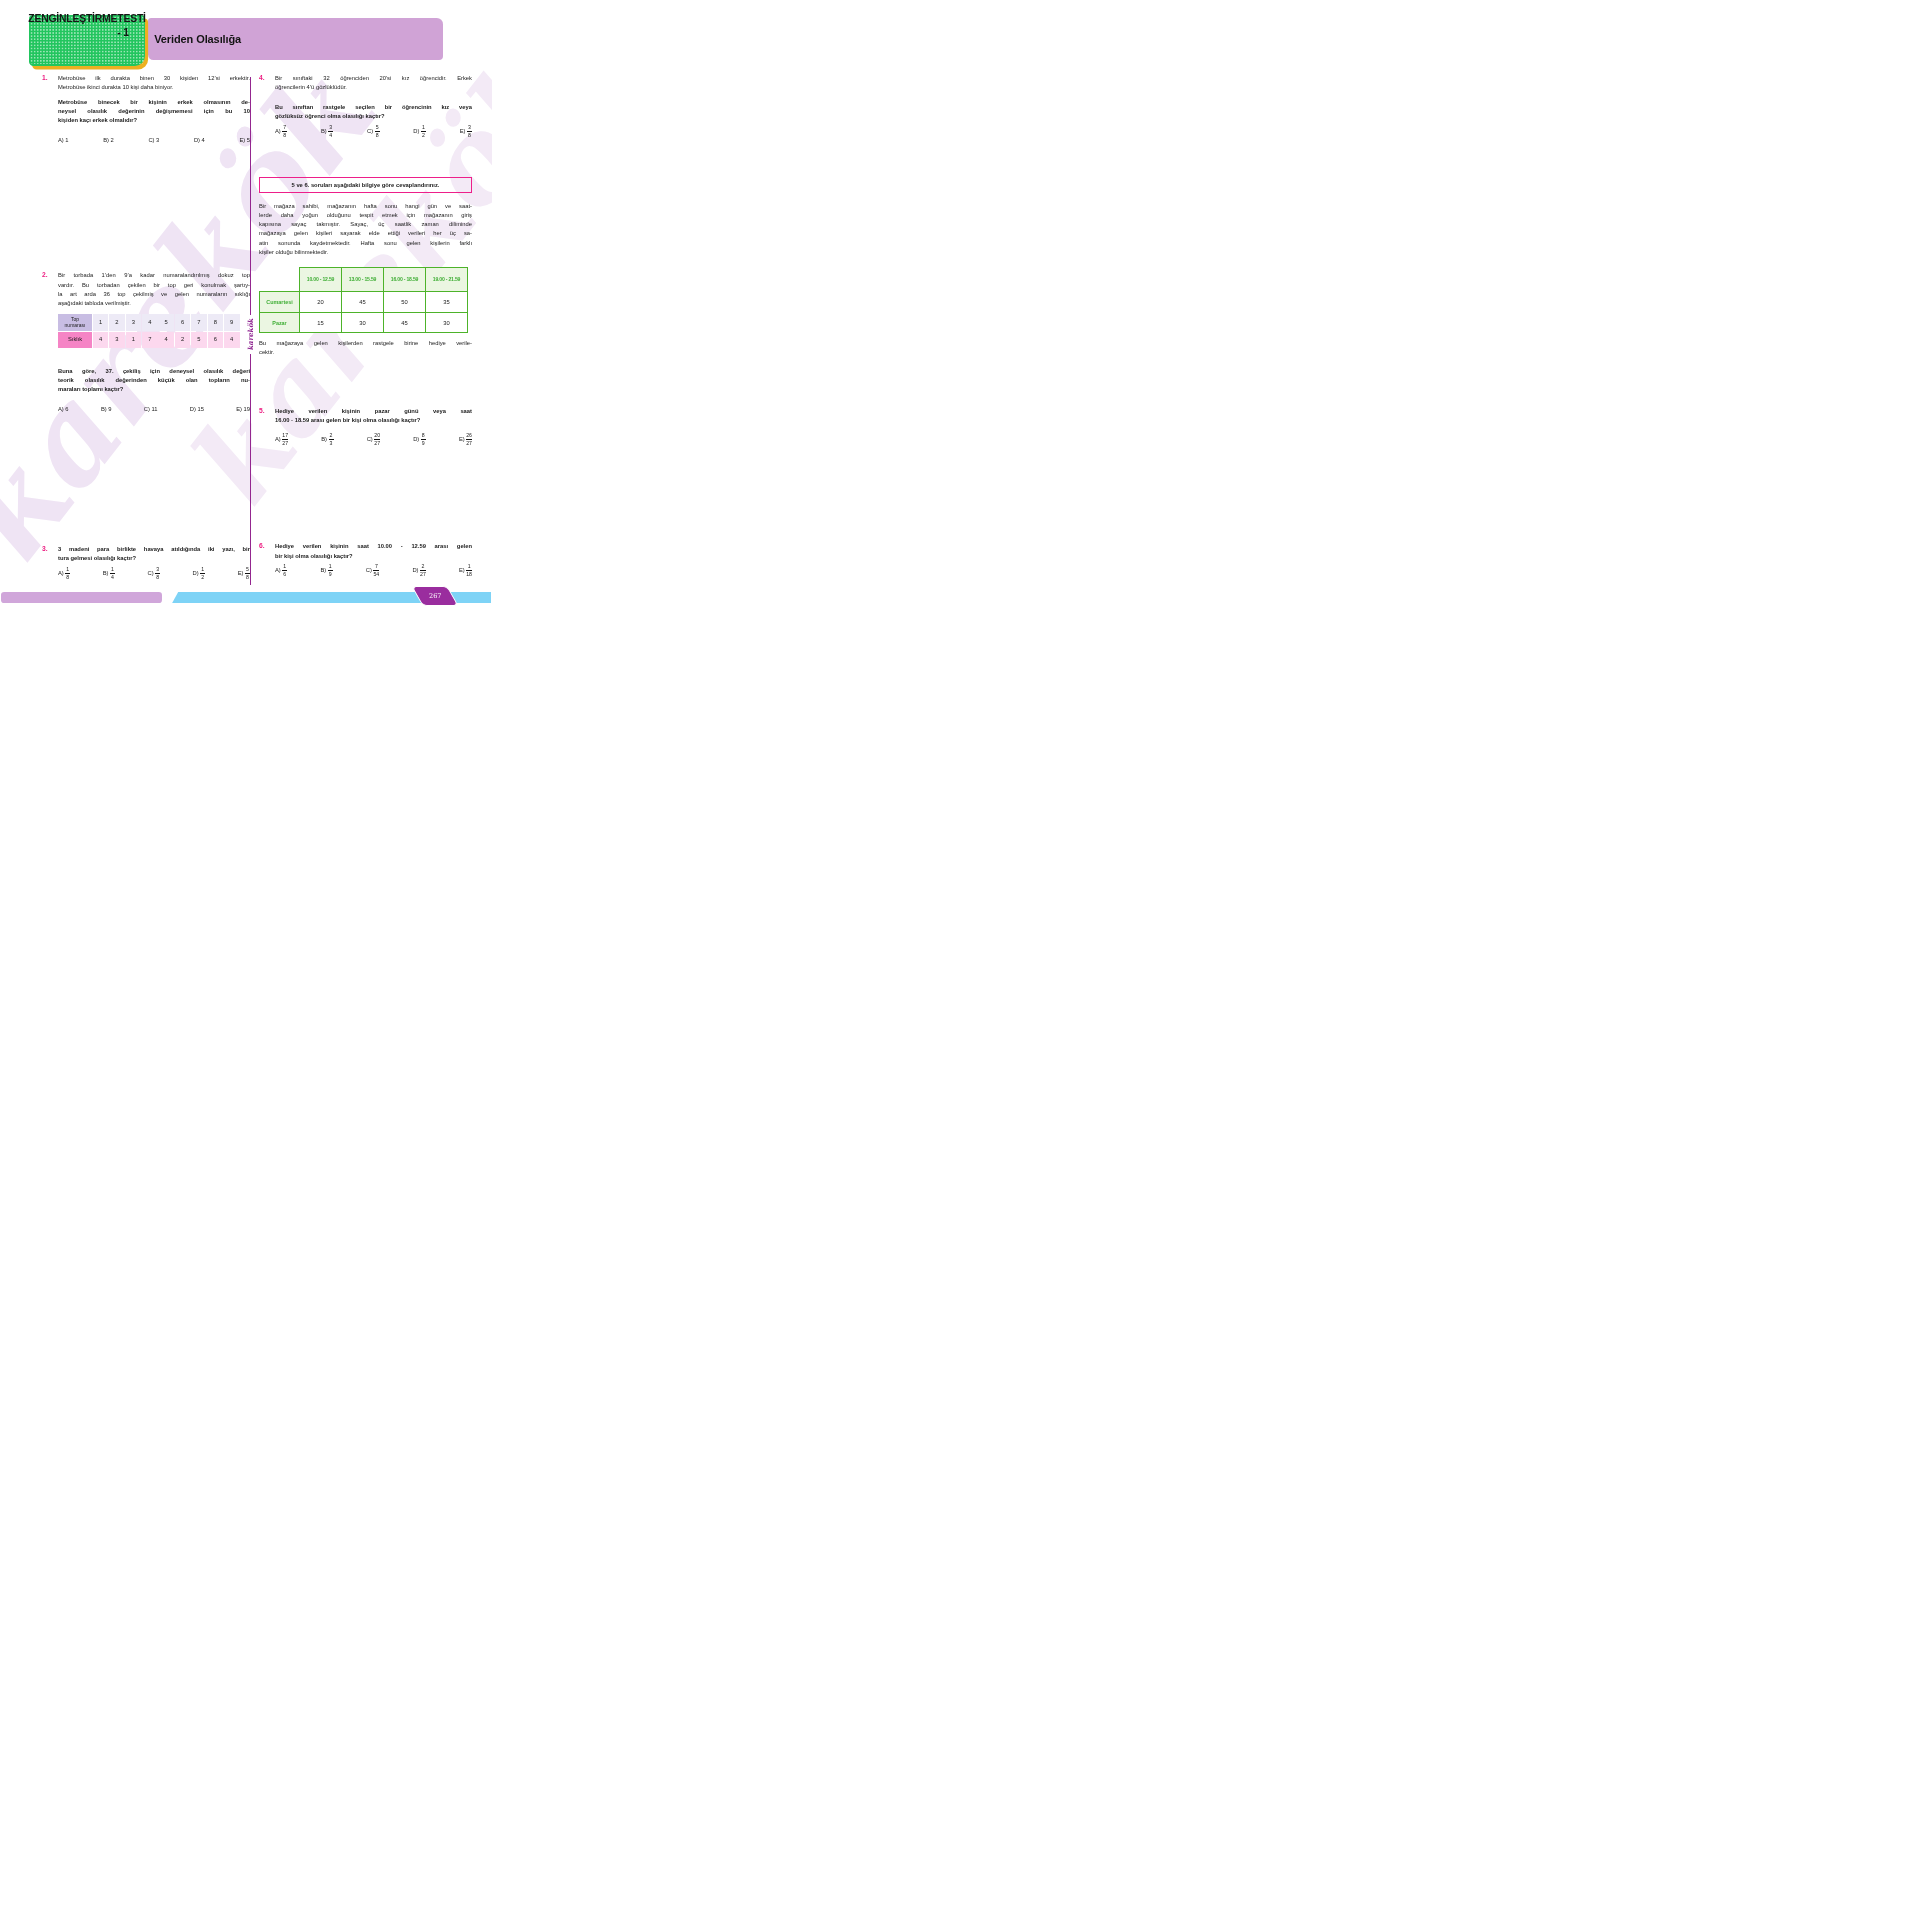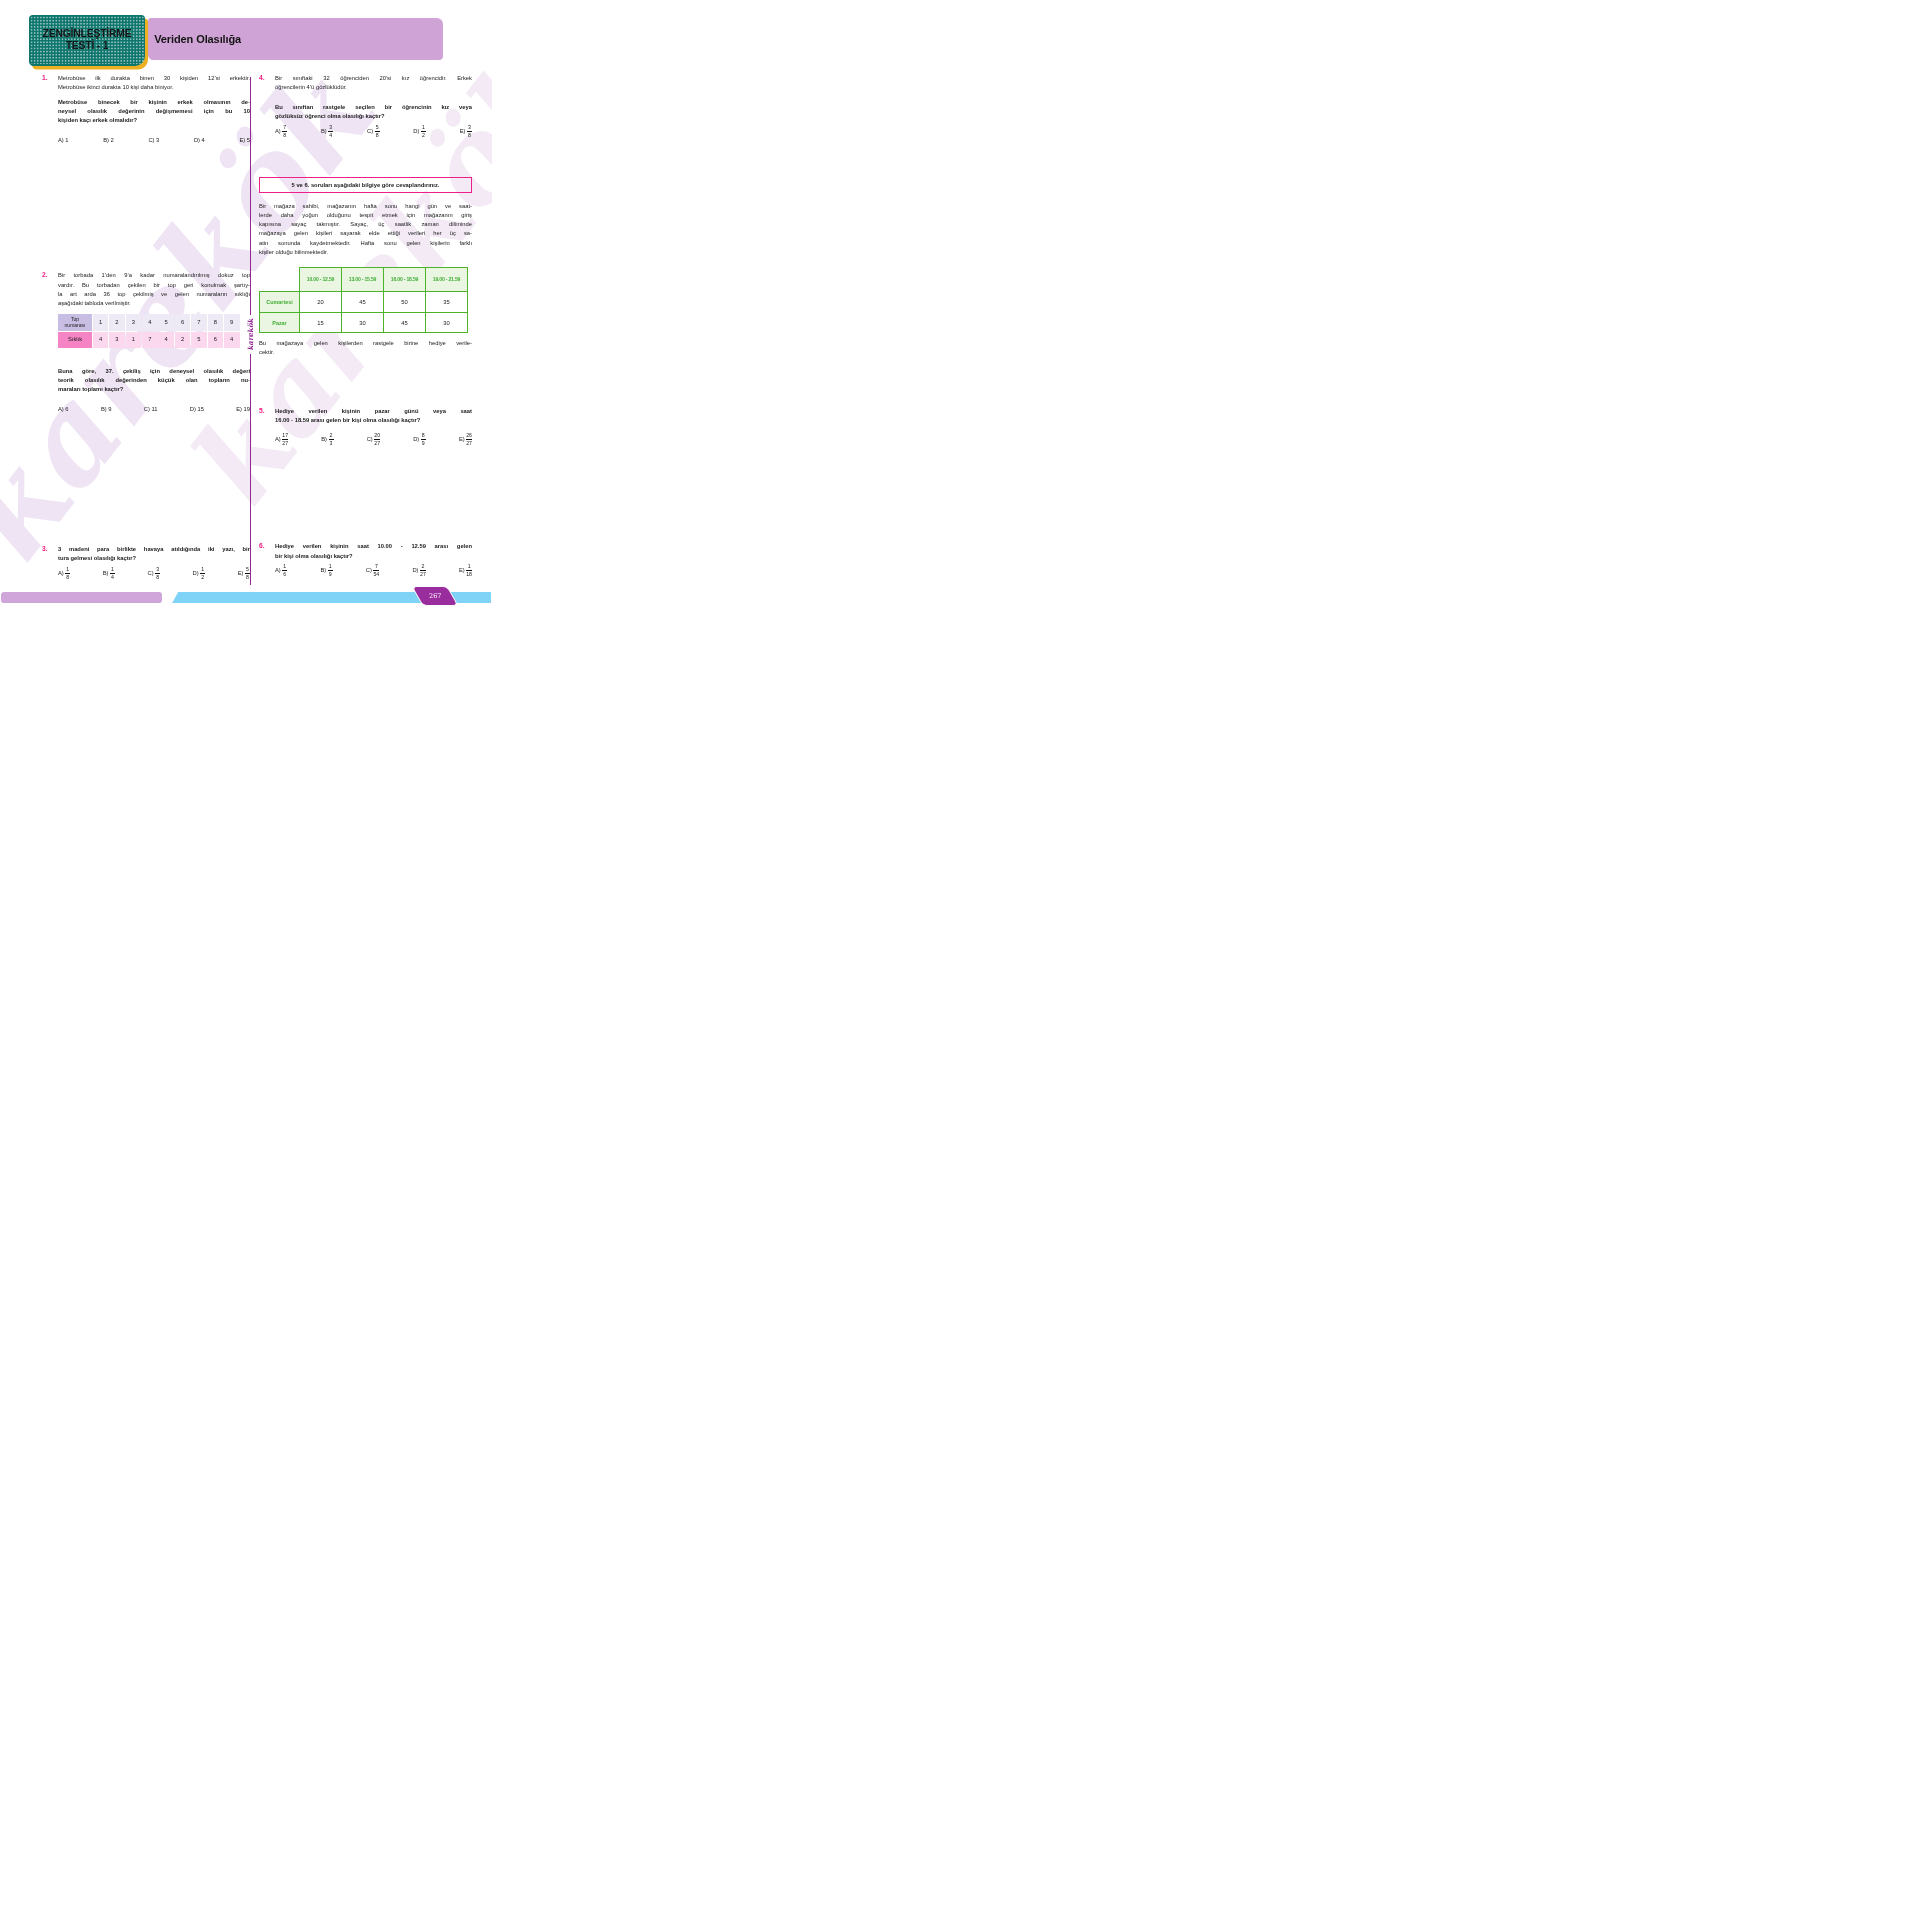--- a/index.html
+++ b/index.html
@@ -4,23 +4,23 @@
 <style>
   html,body{margin:0;padding:0;background:#fff;}
   .page{position:relative;width:492px;height:628px;background:#fff;overflow:hidden;
         font-family:"Liberation Sans",sans-serif;color:#1b1b1b;}
   
   .wm{position:absolute;font-family:"DejaVu Serif",serif;font-style:italic;font-weight:bold;
       white-space:nowrap;z-index:0;pointer-events:none;}
   .wm1{font-size:127px;color:#efe4f4;left:-69px;top:493px;transform:rotate(-52deg);transform-origin:0 0;}
   .wm2{font-size:116px;color:#f3eaf6;left:166px;top:443px;transform:rotate(-52deg);transform-origin:0 0;}
   
-  .title-box{position:absolute;left:29px;top:14.6px;width:116px;height:51px;background:#0f766e;
+  .title-box{position:absolute;left:29px;top:14.6px;width:116px;height:51px;background:#22c55e;
              border-radius:3.9px 3.9px 10px 4.6px;box-shadow:3.1px 3.5px 0 #edb021;z-index:2;
-             display:flex;flex-direction:column;align-items:center;justify-content:center;}
+             display:flex;flex-direction:row;justify-content:center;}
   .title-box::after{content:"";position:absolute;inset:1.2px;border-radius:3.5px;
              background-image:radial-gradient(circle,rgba(255,255,255,0.55) 0.6px,rgba(255,255,255,0) 0.7px);
              background-size:3.1px 3.1px;}
   .title-line{font-weight:bold;font-size:10.4px;line-height:12px;color:#161616;letter-spacing:-0.2px;
              transform:scaleY(1.1);z-index:1;}
   .banner{position:absolute;left:148px;top:17.7px;width:295px;height:42px;background:#d0a3d6;
           border-radius:3.1px 6.2px 3.9px 5.4px;display:flex;align-items:center;z-index:1;}
   .banner-text{font-weight:bold;font-size:11px;color:#141414;padding-left:6.2px;letter-spacing:-0.1px;}
   
   .vline{position:absolute;left:250px;width:1px;background:#93268f;z-index:1;}

